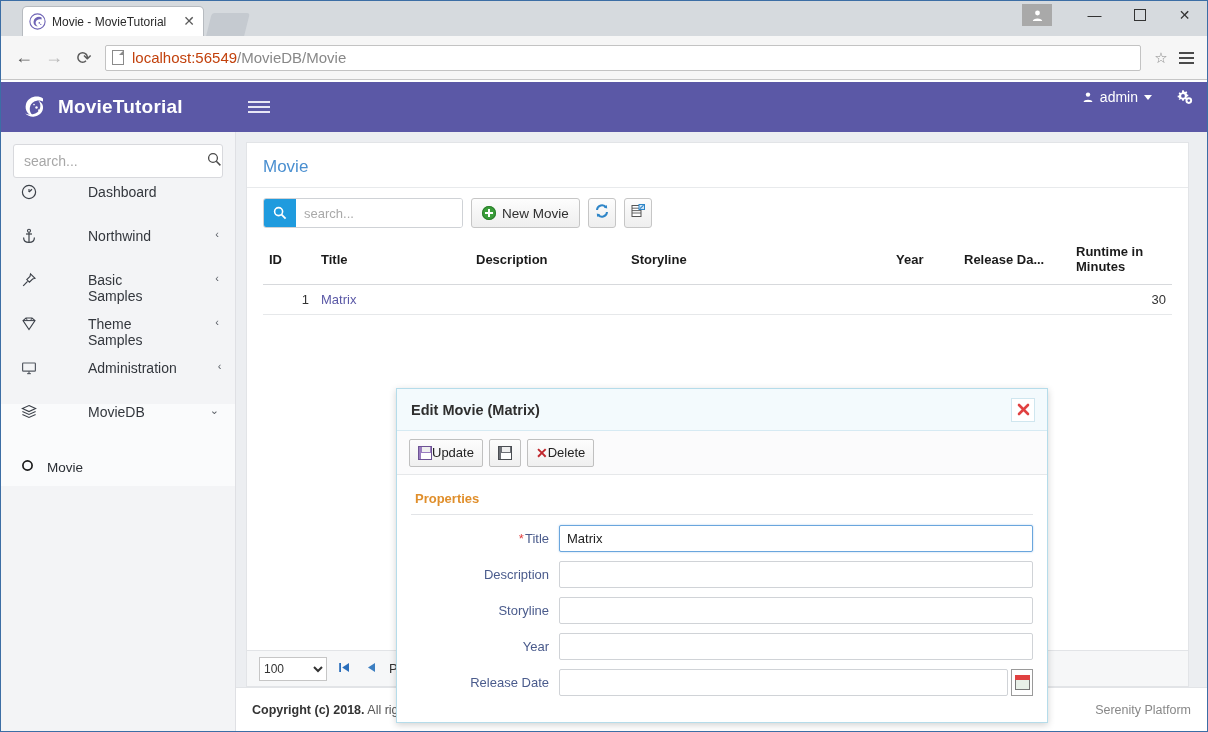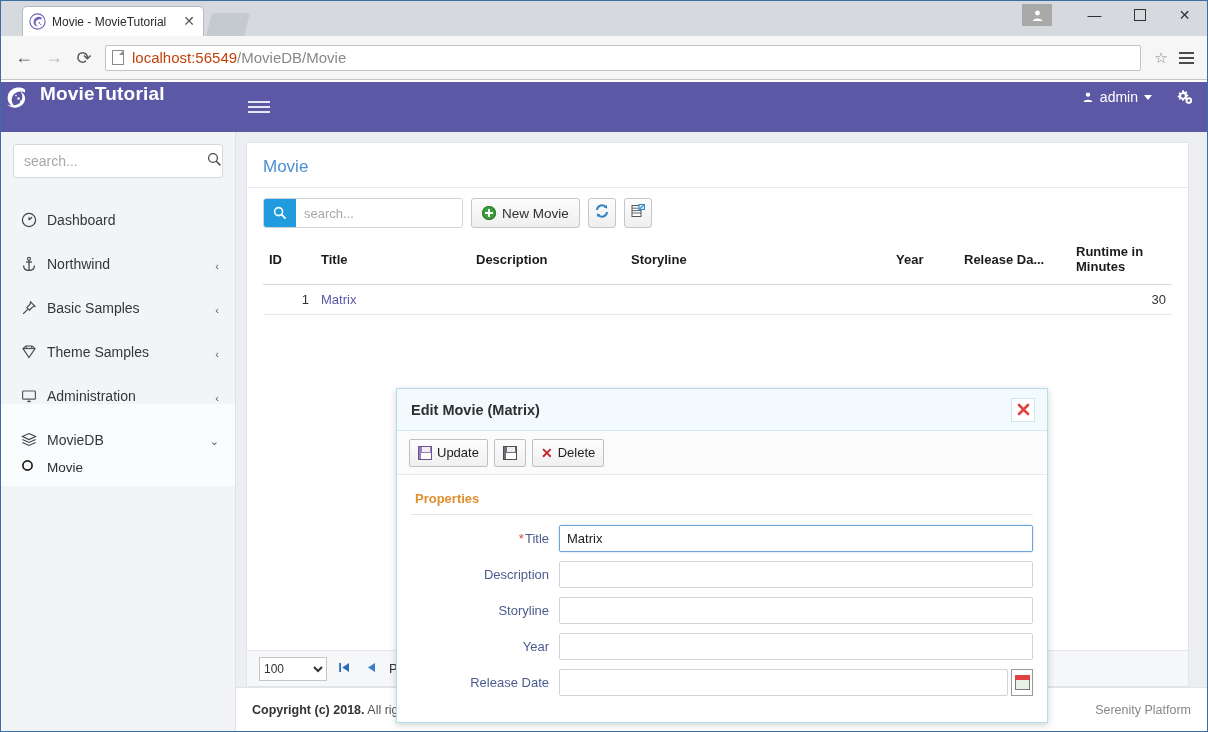--- a/index.html
+++ b/index.html
@@ -114,21 +114,21 @@
     background: #fff;
     overflow: hidden;
   }
   #topbar {
     height: 50px; background: #5b58a6;
     display: flex; align-items: center;
     position: relative;
   }
   #brand {
     width: 235px; height: 48px;
-    display: flex; 
+    display: flex; align-items: center; padding-left: 18px;
     flex: 0 0 235px;
   }
   #brand-logo { width: 30px; height: 30px; flex: 0 0 30px; margin-right: 9px; }
   #brand-text { color: #fff; font-size: 19px; font-weight: bold; letter-spacing: .2px; white-space: nowrap;}
   #hamburger {
     width: 22px; margin-left: 12px; cursor: pointer;
     display: flex; flex-direction: column; gap: 3px;
   }
   #hamburger i { display:block; height: 2px; background: #e7e6f5; }
   #topbar-right {
@@ -152,23 +152,23 @@
   #side-search {
     height: 34px; background: #fff; border: 1px solid #d8d9dd; border-radius: 3px;
     display: flex; align-items: center; padding: 0 8px;
   }
   #side-search input {
     border: 0; outline: 0; font-size: 14px; color: #444; flex: 1 1 auto;
     font-family: "Liberation Sans", sans-serif; background: transparent;
   }
   #side-search input::placeholder { color: #a7a7a7; }
   .nav-item {
-    height: 44px; display: flex; align-items: flex-end;
+    height: 44px; display: flex; align-items: flex-start;
     padding: 0 16px 0 20px; cursor: pointer;
-    font-size: 14px; color: #33373d;
+    font-size: 14px; color: #33373d; gap: 41px;
   }
   .nav-item .nav-ico { width: 26px; flex: 0 0 26px; font-size: 14px; color: #3c4149; display:flex; align-items:center; }
   .nav-item .nav-lbl { flex: 1 1 auto; }
   .nav-item .nav-arrow { font-size: 11px; color: #5a5f66; }
   .nav-group.active { background: #fafbfc; }
   .nav-sub {
     height: 38px; display: flex; align-items: center;
     padding: 0 16px 0 20px; cursor: pointer;
     font-size: 13.5px; color: #2b2f35; background: #fafbfc;
   }
@@ -287,21 +287,21 @@
     width: 24px; height: 24px; border: 1px solid #cfe6ef; background: #fff;
     display: flex; align-items: center; justify-content: center;
     color: #e04141; font-size: 14px; font-weight: bold; cursor: pointer;
   }
   #modal-toolbar {
     height: 44px; background: #fbfbfc; border-bottom: 1px solid #e6e8ea;
     display: flex; align-items: center; gap: 6px; padding: 0 12px;
   }
   .mt-btn {
     height: 28px; border: 1px solid #c0c0c0; background: linear-gradient(#fdfdfd,#f0f0f0);
-    border-radius: 2px; display: flex; align-items: center; gap: 5px;
+    border-radius: 2px; display: flex; align-items: center; 
     padding: 0 8px; font-size: 13px; color: #222; cursor: pointer; justify-content: space-between;
   }
   .floppy {
     width: 14px; height: 14px; flex: 0 0 14px; position: relative;
     background: #9a7dc0; border: 1px solid #6d5394;
   }
   .floppy.grey { background: #6d7076; border-color: #4a4d52; }
   .floppy:before {
     content: ""; position: absolute; left: 3px; top: 0; width: 8px; height: 5px; background: #efefef;
   }

